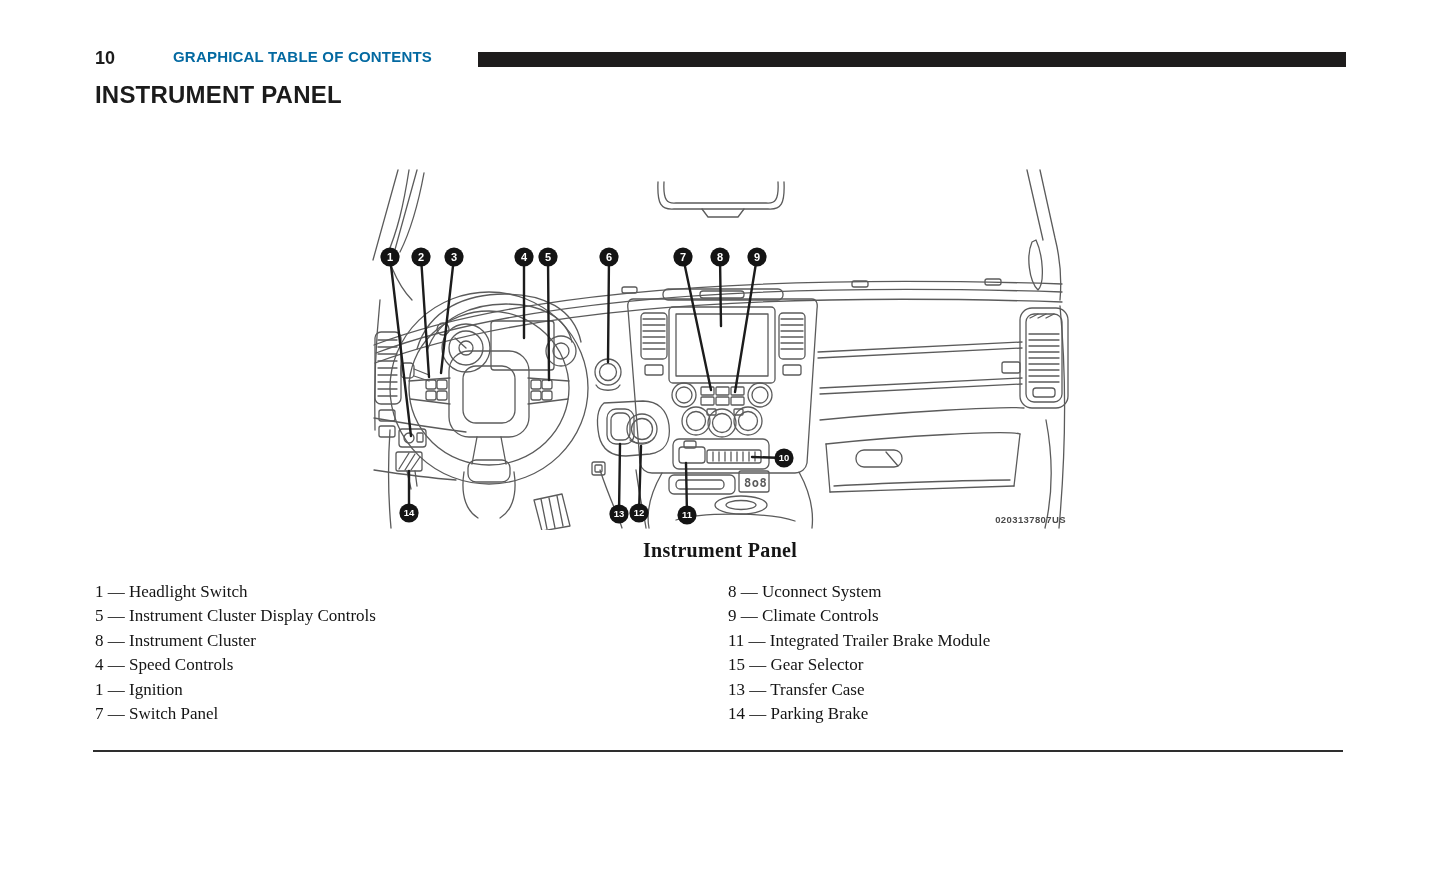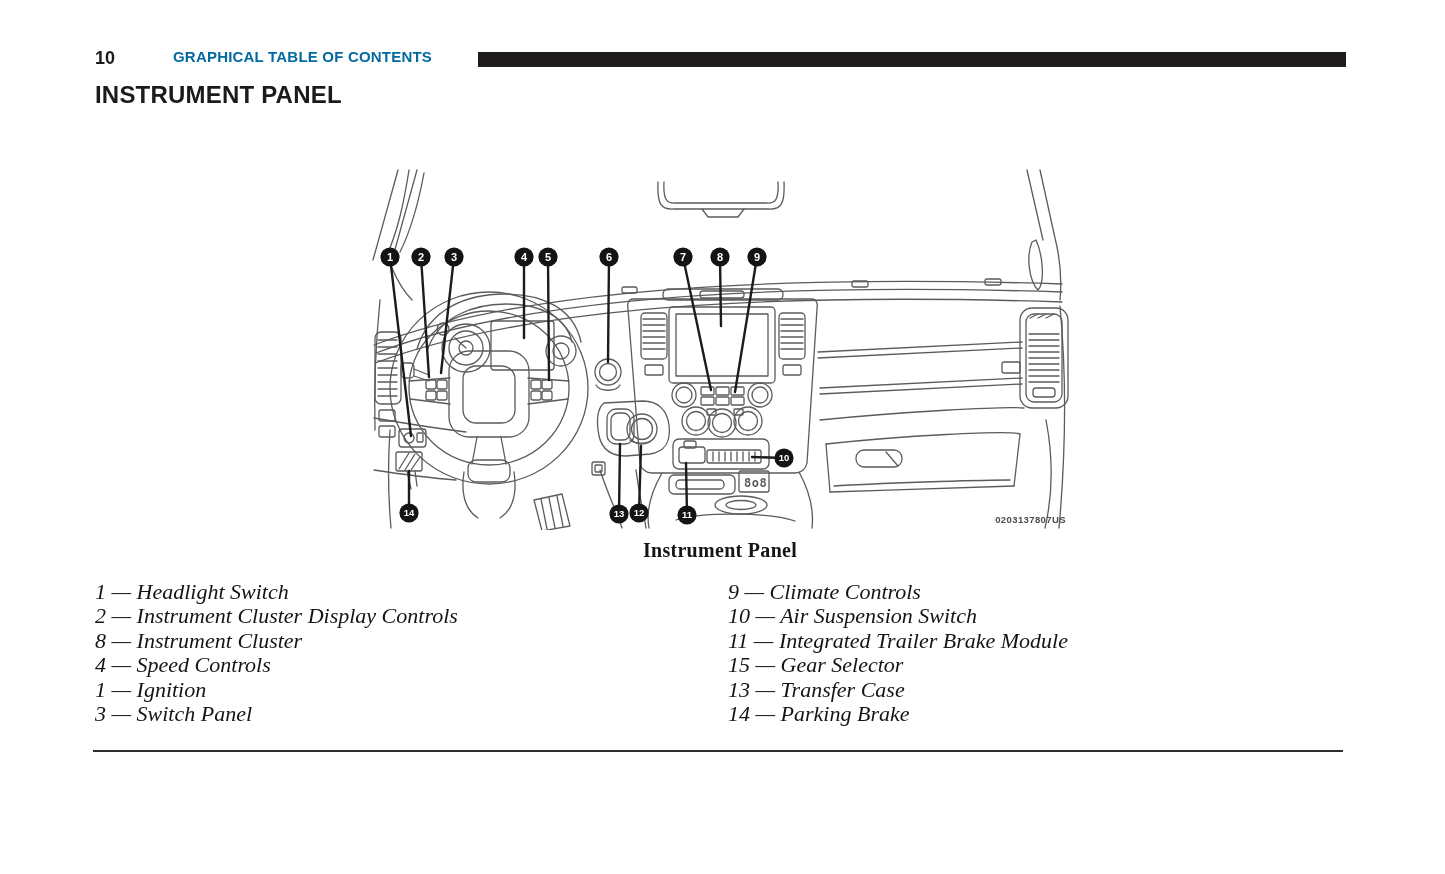--- a/index.html
+++ b/index.html
@@ -5,21 +5,21 @@
   html,body{margin:0;padding:0;background:#ffffff;}
   body{width:1445px;height:874px;position:relative;font-family:"Liberation Sans",sans-serif;color:#111;}
   .page{position:absolute;inset:0;background:#fff;overflow:hidden;}
   .header-pageno{position:absolute;left:95px;top:48px;font-size:18px;font-weight:bold;color:#1b1b1b;}
   .header-title{position:absolute;left:137px;top:48px;font-size:15px;font-weight:bold;color:#0369a1;letter-spacing:.2px;white-space:nowrap;margin-left:36px;}
   .header-bar{position:absolute;left:478px;top:52px;width:868px;height:15px;background:#1e1c1c;}
   .section-title{position:absolute;left:95px;top:81px;font-size:24px;font-weight:bold;color:#1b1b1b;letter-spacing:.2px;white-space:nowrap;}
   .diagram{position:absolute;left:370px;top:168px;width:700px;height:362px;}
   .caption{position:absolute;left:370px;top:539px;width:700px;text-align:center;
            font-family:"Liberation Serif",serif;font-size:20px;font-weight:bold;color:#151515;letter-spacing:.3px;}
-  .legend-col{position:absolute;top:580px;font-family:"Liberation Serif",serif;font-size:22px;line-height:24.4px;color:#141414;font-style:italic;}
+  .legend-col{position:absolute;top:580px;font-family:"Liberation Serif",serif;font-size:17px;line-height:24.4px;color:#141414;}
   .legend-left{left:95px;width:630px;}
   .legend-right{left:728px;width:620px;}
   .legend-row{white-space:nowrap;}
   .bottom-rule{position:absolute;left:93px;top:750px;width:1250px;height:0;border-top:2px solid #2e2e2e;}
 </style>
 </head>
 <body>
 
 <div class="page">
 
@@ -308,29 +308,29 @@
           <circle cx="409" cy="513" r="9.6" fill="#141414" stroke="none"></circle>
           <text x="409" y="516.4" text-anchor="middle" font-family="Liberation Sans, sans-serif" font-size="9.5" font-weight="bold" fill="#ffffff" stroke="none">14</text>
         </g>
       </g>
   </svg>
 
   <div class="caption">Instrument Panel</div>
 
   <div class="legend-col legend-left">
       <div class="legend-row">1 — Headlight Switch</div>
-      <div class="legend-row">2 — Instrument Cluster Display Controls</div>
+      <div class="legend-row">5 — Instrument Cluster Display Controls</div>
       <div class="legend-row">8 — Instrument Cluster</div>
       <div class="legend-row">4 — Speed Controls</div>
       <div class="legend-row">1 — Ignition</div>
-      <div class="legend-row">3 — Switch Panel</div>
+      <div class="legend-row">7 — Switch Panel</div>
     </div>
   <div class="legend-col legend-right">
+      <div class="legend-row">8 — Uconnect System</div>
       <div class="legend-row">9 — Climate Controls</div>
-      <div class="legend-row">10 — Air Suspension Switch</div>
       <div class="legend-row">11 — Integrated Trailer Brake Module</div>
       <div class="legend-row">15 — Gear Selector</div>
       <div class="legend-row">13 — Transfer Case</div>
       <div class="legend-row">14 — Parking Brake</div>
     </div>
 
   <div class="bottom-rule"></div>
 </div>
 
 </body></html>

